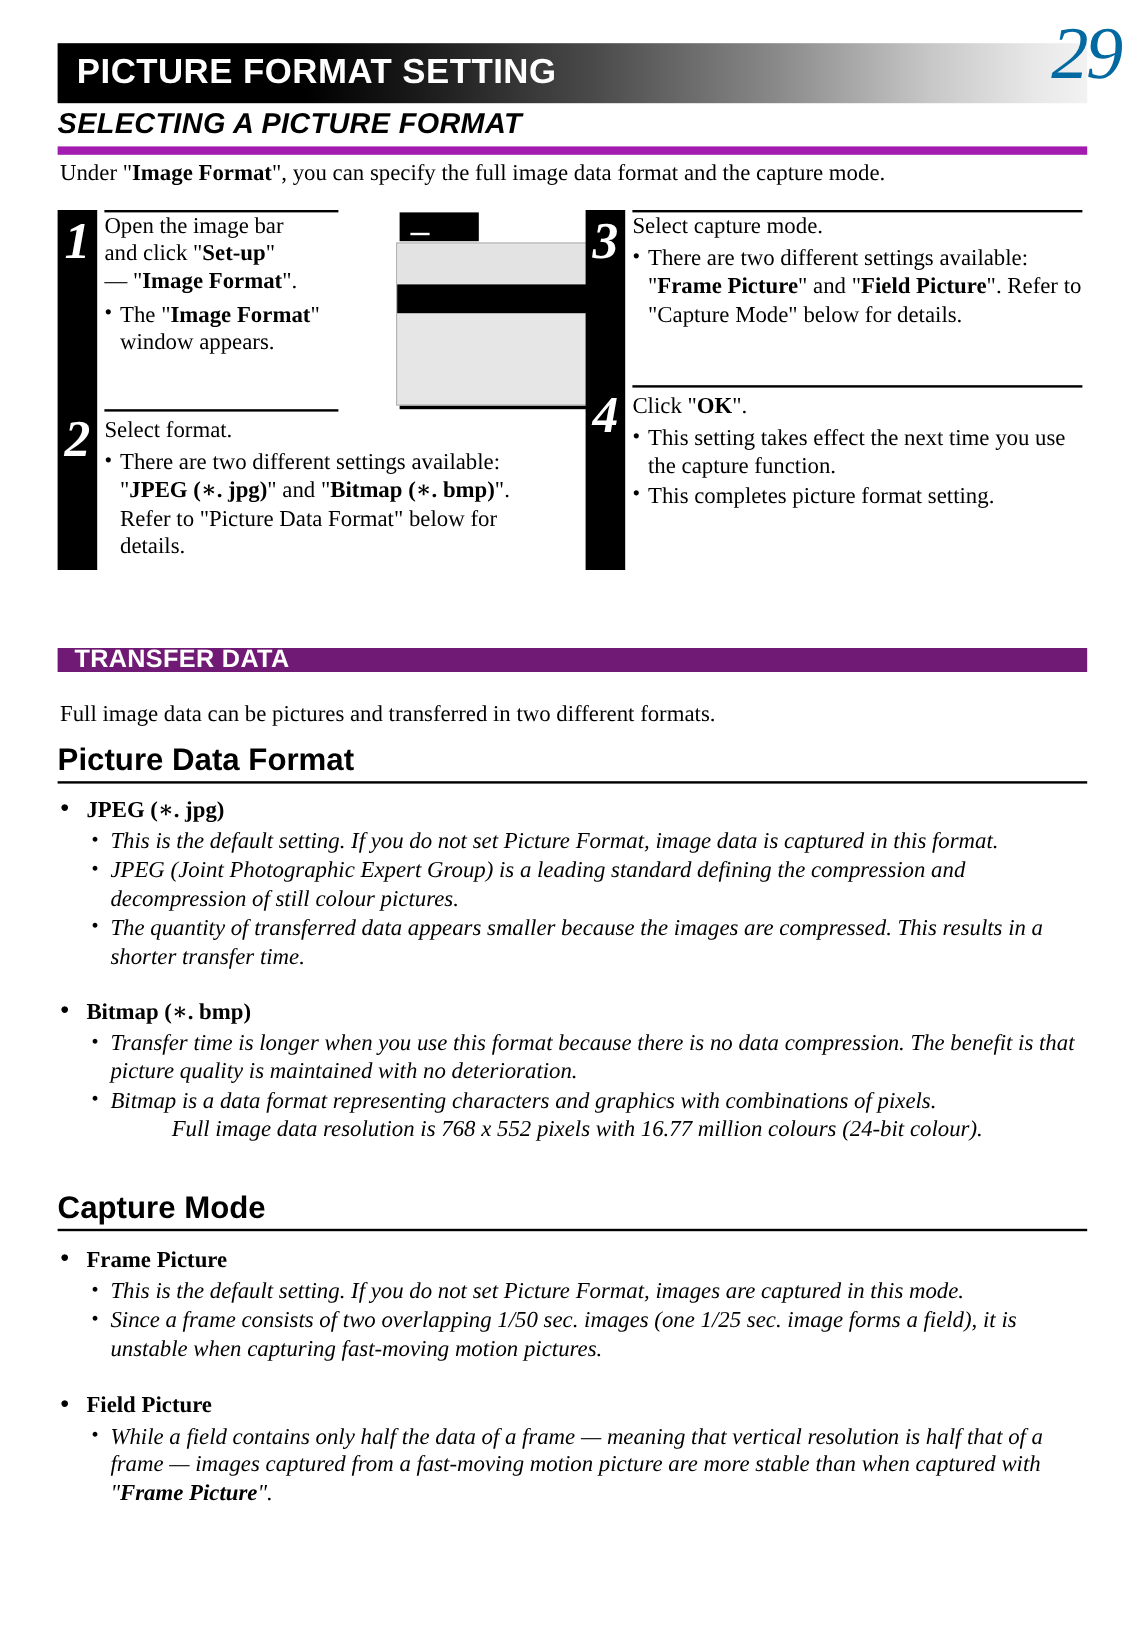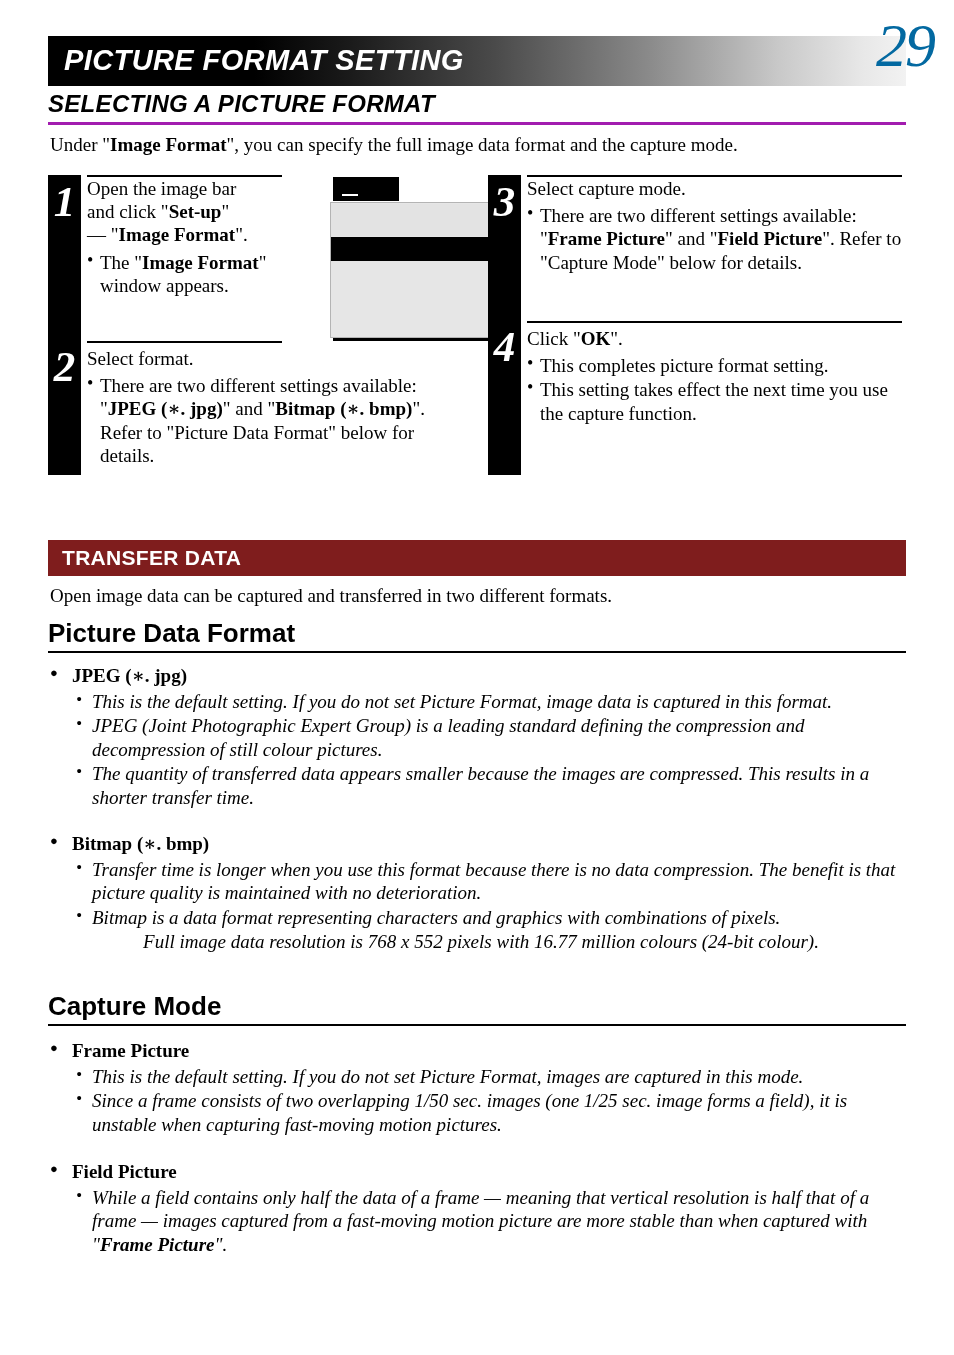--- a/index.html
+++ b/index.html
@@ -30,21 +30,20 @@
         #e8e8e8 95%, #f2f2f2 100%);
   }
   .page-header-title {
     position: absolute;
     left: 16px;
     top: 50%;
     transform: translateY(-52%);
     color: #ffffff;
     font-family: "Liberation Sans", "DejaVu Sans", sans-serif;
     font-weight: bold;
-    font-style: italic;
     font-size: 29px;
     letter-spacing: 0.4px;
     white-space: nowrap;
   }
   .page-number {
     position: absolute;
     right: 20px;
     top: 14px;
     font-family: "Liberation Serif", "DejaVu Serif", serif;
     font-size: 62px;
@@ -61,21 +60,21 @@
     position: absolute;
     left: 48px;
     top: 90px;
     width: 858px;
     font-family: "Liberation Sans", "DejaVu Sans", sans-serif;
     font-weight: bold;
     font-style: italic;
     font-size: 24px;
     letter-spacing: 0.3px;
     padding-bottom: 4px;
-    border-bottom: 3px solid #a21caf;
+    border-bottom: 7px solid #a21caf;
   }
 
   .intro-line {
     position: absolute;
     left: 50px;
     top: 133px;
     width: 870px;
     font-size: 19px;
     line-height: 1.3;
   }
@@ -213,22 +212,22 @@
     height: 24px;
     background: #000000;
   }
 
   
   .band {
     position: absolute;
     left: 48px;
     top: 540px;
     width: 858px;
-    height: 36px;
-    background: #7f1d1d;
+    height: 20px;
+    background: #701a75;
   }
   .band-label {
     position: absolute;
     left: 14px;
     top: 50%;
     transform: translateY(-52%);
     color: #ffffff;
     font-family: "Liberation Sans", "DejaVu Sans", sans-serif;
     font-weight: bold;
     font-size: 21px;
@@ -366,31 +365,31 @@
       <div>Select capture mode.</div>
       <ul class="bullets">
         <li><span>There are two different settings available: "</span><b>Frame Picture</b><span>" and "</span><b>Field Picture</b><span>".  Refer to "Capture Mode" below for details.</span></li>
       </ul>
     </div>
 
     <div class="rule-top s4-rule"></div>
     <div class="step-body s4-body">
       <div><span>Click "</span><b>OK</b><span>".</span></div>
       <ul class="bullets">
+        <li>This setting takes effect the next time you use the capture function.</li>
         <li>This completes picture format setting.</li>
-        <li>This setting takes effect the next time you use the capture function.</li>
       </ul>
     </div>
   </div>
 </div>
 
 <div class="band">
   <span class="band-label">TRANSFER DATA</span>
 </div>
-<div class="band-caption">Open image data can be captured and transferred in two different formats.</div>
+<div class="band-caption">Full image data can be pictures and transferred in two different formats.</div>
 
 <div class="sub-heading" id="picture-data-format-heading">Picture Data Format</div>
 
 <div class="detail-block" id="jpeg-block">
   <div class="lvl1">JPEG (∗. jpg)</div>
   <ul class="sub-list">
     <li>This is the default setting. If you do not set Picture Format, image data is captured in this format.</li>
     <li>JPEG (Joint Photographic Expert Group) is a leading standard defining the compression and decompression of still colour pictures.</li>
     <li>The quantity of transferred data appears smaller because the images are compressed. This results in a shorter transfer time.</li>
   </ul>

